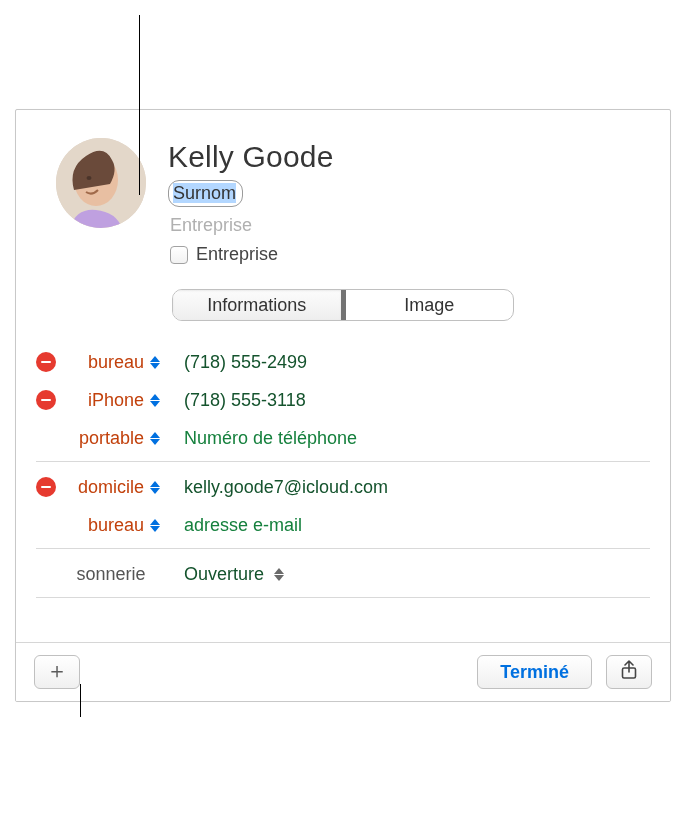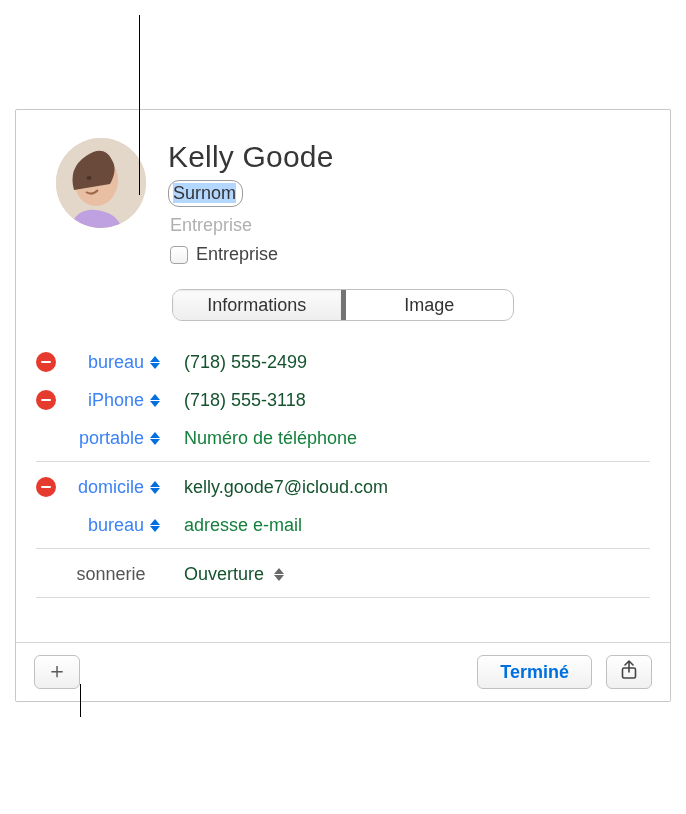--- a/index.html
+++ b/index.html
@@ -78,21 +78,21 @@
     }
     .del-btn {
       width: 20px; height: 20px; border-radius: 50%; background: #e63a2f; color: #fff;
       display: flex; align-items: center; justify-content: center; font-weight: 700;
       flex-shrink: 0; margin-right: 4px;
     }
     .del-btn::after { content: ""; width: 10px; height: 2.5px; background: #fff; border-radius: 1px; }
     .del-spacer { width: 24px; flex-shrink: 0; }
     .label-cell {
       width: 106px; display: flex; align-items: center; justify-content: flex-end;
-      gap: 4px; flex-shrink: 0; color: #3b82f6; font-size: 18px; padding-right: 4px;
+      gap: 4px; flex-shrink: 0; color: #c2410c; font-size: 18px; padding-right: 4px;
     }
     .label-cell.static { color: #555; }
     .stepper {
       width: 14px; display: flex; flex-direction: column; gap: 1px; align-items: center;
     }
     .stepper svg { width: 10px; height: 6px; }
     .value-cell { padding-left: 18px; font-size: 18px; color: #14532d; }
     .value-cell.ph { color: #15803d; }
     .value-select { display: flex; align-items: center; gap: 8px; }
 

